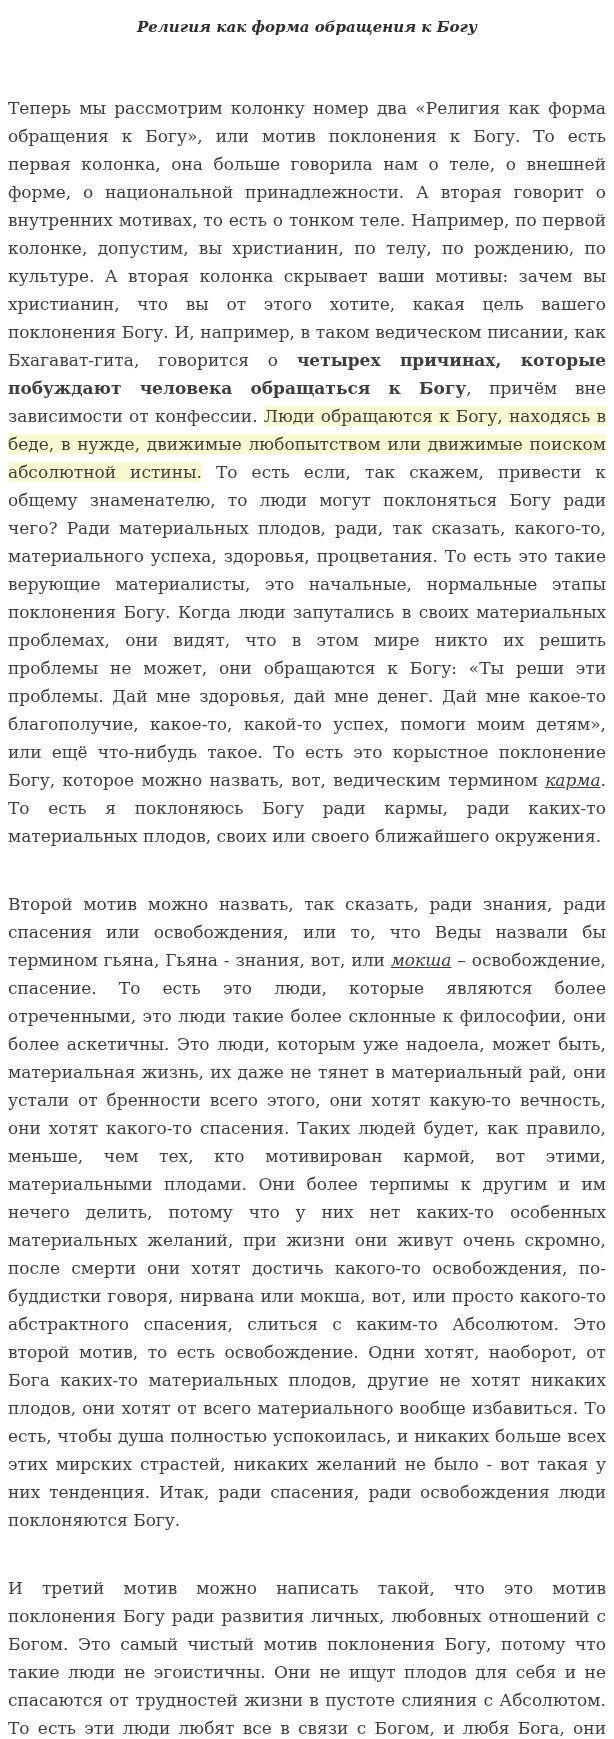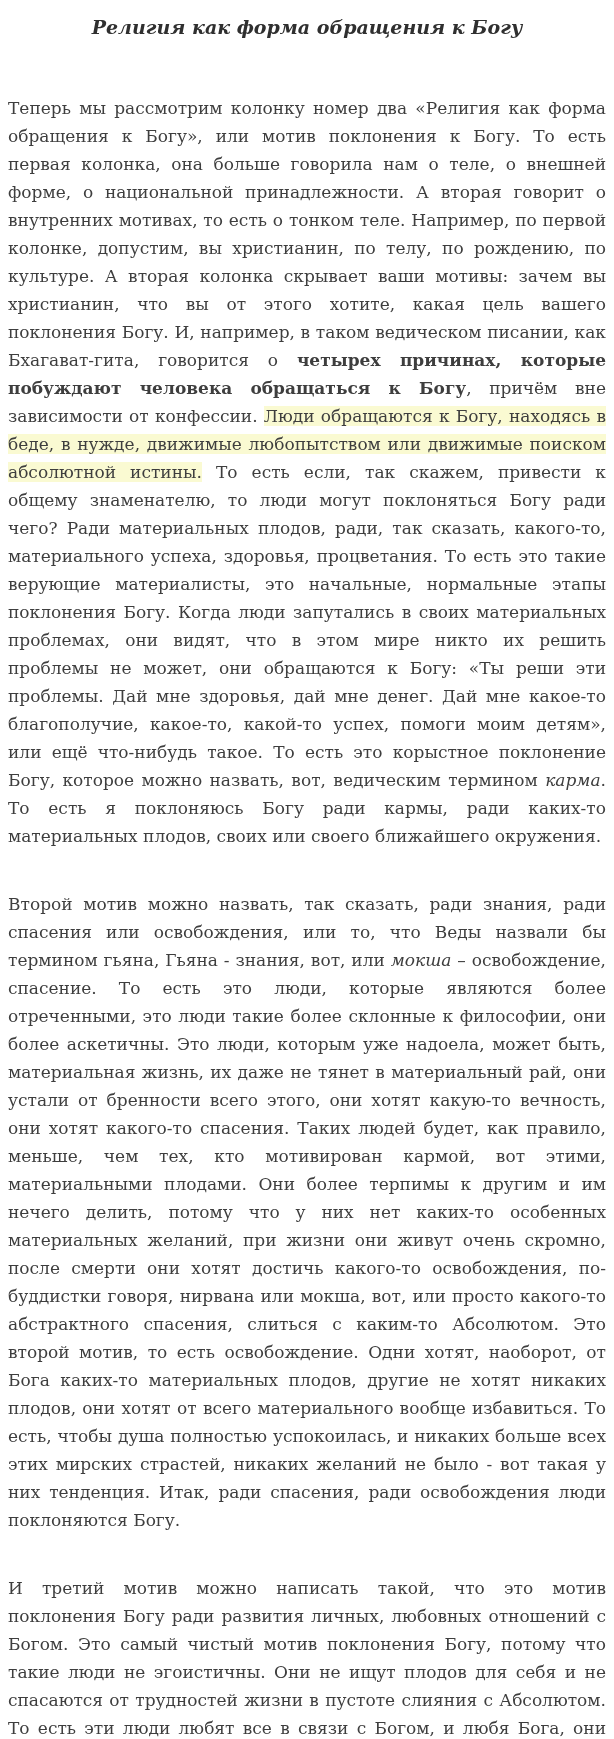--- a/index.html
+++ b/index.html
@@ -12,38 +12,38 @@
     box-sizing: border-box;
     padding: 12px 8px 22px 8px;
     font-family: "DejaVu Serif", "Liberation Serif", serif;
     font-size: 17px;
     line-height: 28px;
     color: #3e3e3e;
     background: #ffffff;
   }
   .doc-title {
     text-align: center;
-    font-size: 19px;
+    font-size: 15px;
     line-height: 26px;
     font-weight: bold;
     font-style: italic;
     color: #2f2f2f;
     margin: 2px 0 54px 0;
   }
   .doc-body p {
     margin: 0 0 40px 0;
     text-align: justify;
     text-justify: inter-word;
   }
   .doc-body p:last-child {
     margin-bottom: 0;
   }
   .b  { font-weight: bold; }
   .u  { }
-  .i  { font-style: italic; }
+  .i  { font-style: italic; text-decoration: underline; }
   .hl { background-color: #fafad2; }
 </style>
 </head>
 <body>
 
 <div class="page">
   <h1 class="doc-title">Религия как форма обращения к Богу</h1>
   <div class="doc-body" id="doc-body">
       <p><span>Теперь мы рассмотрим колонку номер два «Религия как форма обращения к Богу», или мотив поклонения к Богу. То есть первая колонка, она больше говорила нам о теле, о внешней форме, о национальной принадлежности. А вторая говорит о внутренних мотивах, то есть о тонком теле. Например, по первой колонке, допустим, вы христианин, по телу, по рождению, по культуре. А вторая колонка скрывает ваши мотивы: зачем вы христианин, что вы от этого хотите, какая цель вашего поклонения Богу. И, например, в таком ведическом писании, как </span><span class="u">Бхагават-гита</span><span>, говорится о </span><span class="b">четырех причинах, которые побуждают человека обращаться к Богу</span><span>, причём вне зависимости от конфессии. </span><span class="hl">Люди обращаются к Богу, находясь в беде, в нужде, движимые любопытством или движимые поиском абсолютной истины.</span><span> То есть если, так скажем, привести к общему знаменателю, то люди могут поклоняться Богу ради чего? Ради материальных плодов, ради, так сказать, какого-то, материального успеха, здоровья, процветания. То есть это такие верующие материалисты, это начальные, нормальные этапы поклонения Богу. Когда люди запутались в своих материальных проблемах, они видят, что в этом мире никто их решить проблемы не может, они обращаются к Богу: «Ты реши эти проблемы. Дай мне здоровья, дай мне денег. Дай мне какое-то благополучие, какое-то, какой-то успех, помоги моим детям», или ещё что-нибудь такое. То есть это корыстное поклонение Богу, которое можно назвать, вот, ведическим термином </span><span class="i">карма</span><span>. То есть я поклоняюсь Богу ради кармы, ради каких-то материальных плодов, своих или своего ближайшего окружения.</span></p>
       <p><span>Второй мотив можно назвать, так сказать, ради знания, ради спасения или освобождения, или то, что Веды назвали бы термином гьяна, Гьяна - знания, вот, или </span><span class="i">мокша</span><span> – освобождение, спасение. То есть это люди, которые являются более отреченными, это люди такие более склонные к философии, они более аскетичны. Это люди, которым уже надоела, может быть, материальная жизнь, их даже не тянет в материальный рай, они устали от бренности всего этого, они хотят какую-то вечность, они хотят какого-то спасения. Таких людей будет, как правило, меньше, чем тех, кто мотивирован кармой, вот этими, материальными плодами. Они более терпимы к другим и им нечего делить, потому что у них нет каких-то особенных материальных желаний, при жизни они живут очень скромно, после смерти они хотят достичь какого-то освобождения, по-буддистки говоря, нирвана или мокша, вот, или просто какого-то абстрактного спасения, слиться с каким-то Абсолютом. Это второй мотив, то есть освобождение. Одни хотят, наоборот, от Бога каких-то материальных плодов, другие не хотят никаких плодов, они хотят от всего материального вообще избавиться. То есть, чтобы душа полностью успокоилась, и никаких больше всех этих мирских страстей, никаких желаний не было - вот такая у них тенденция. Итак, ради спасения, ради освобождения люди поклоняются Богу.</span></p>

